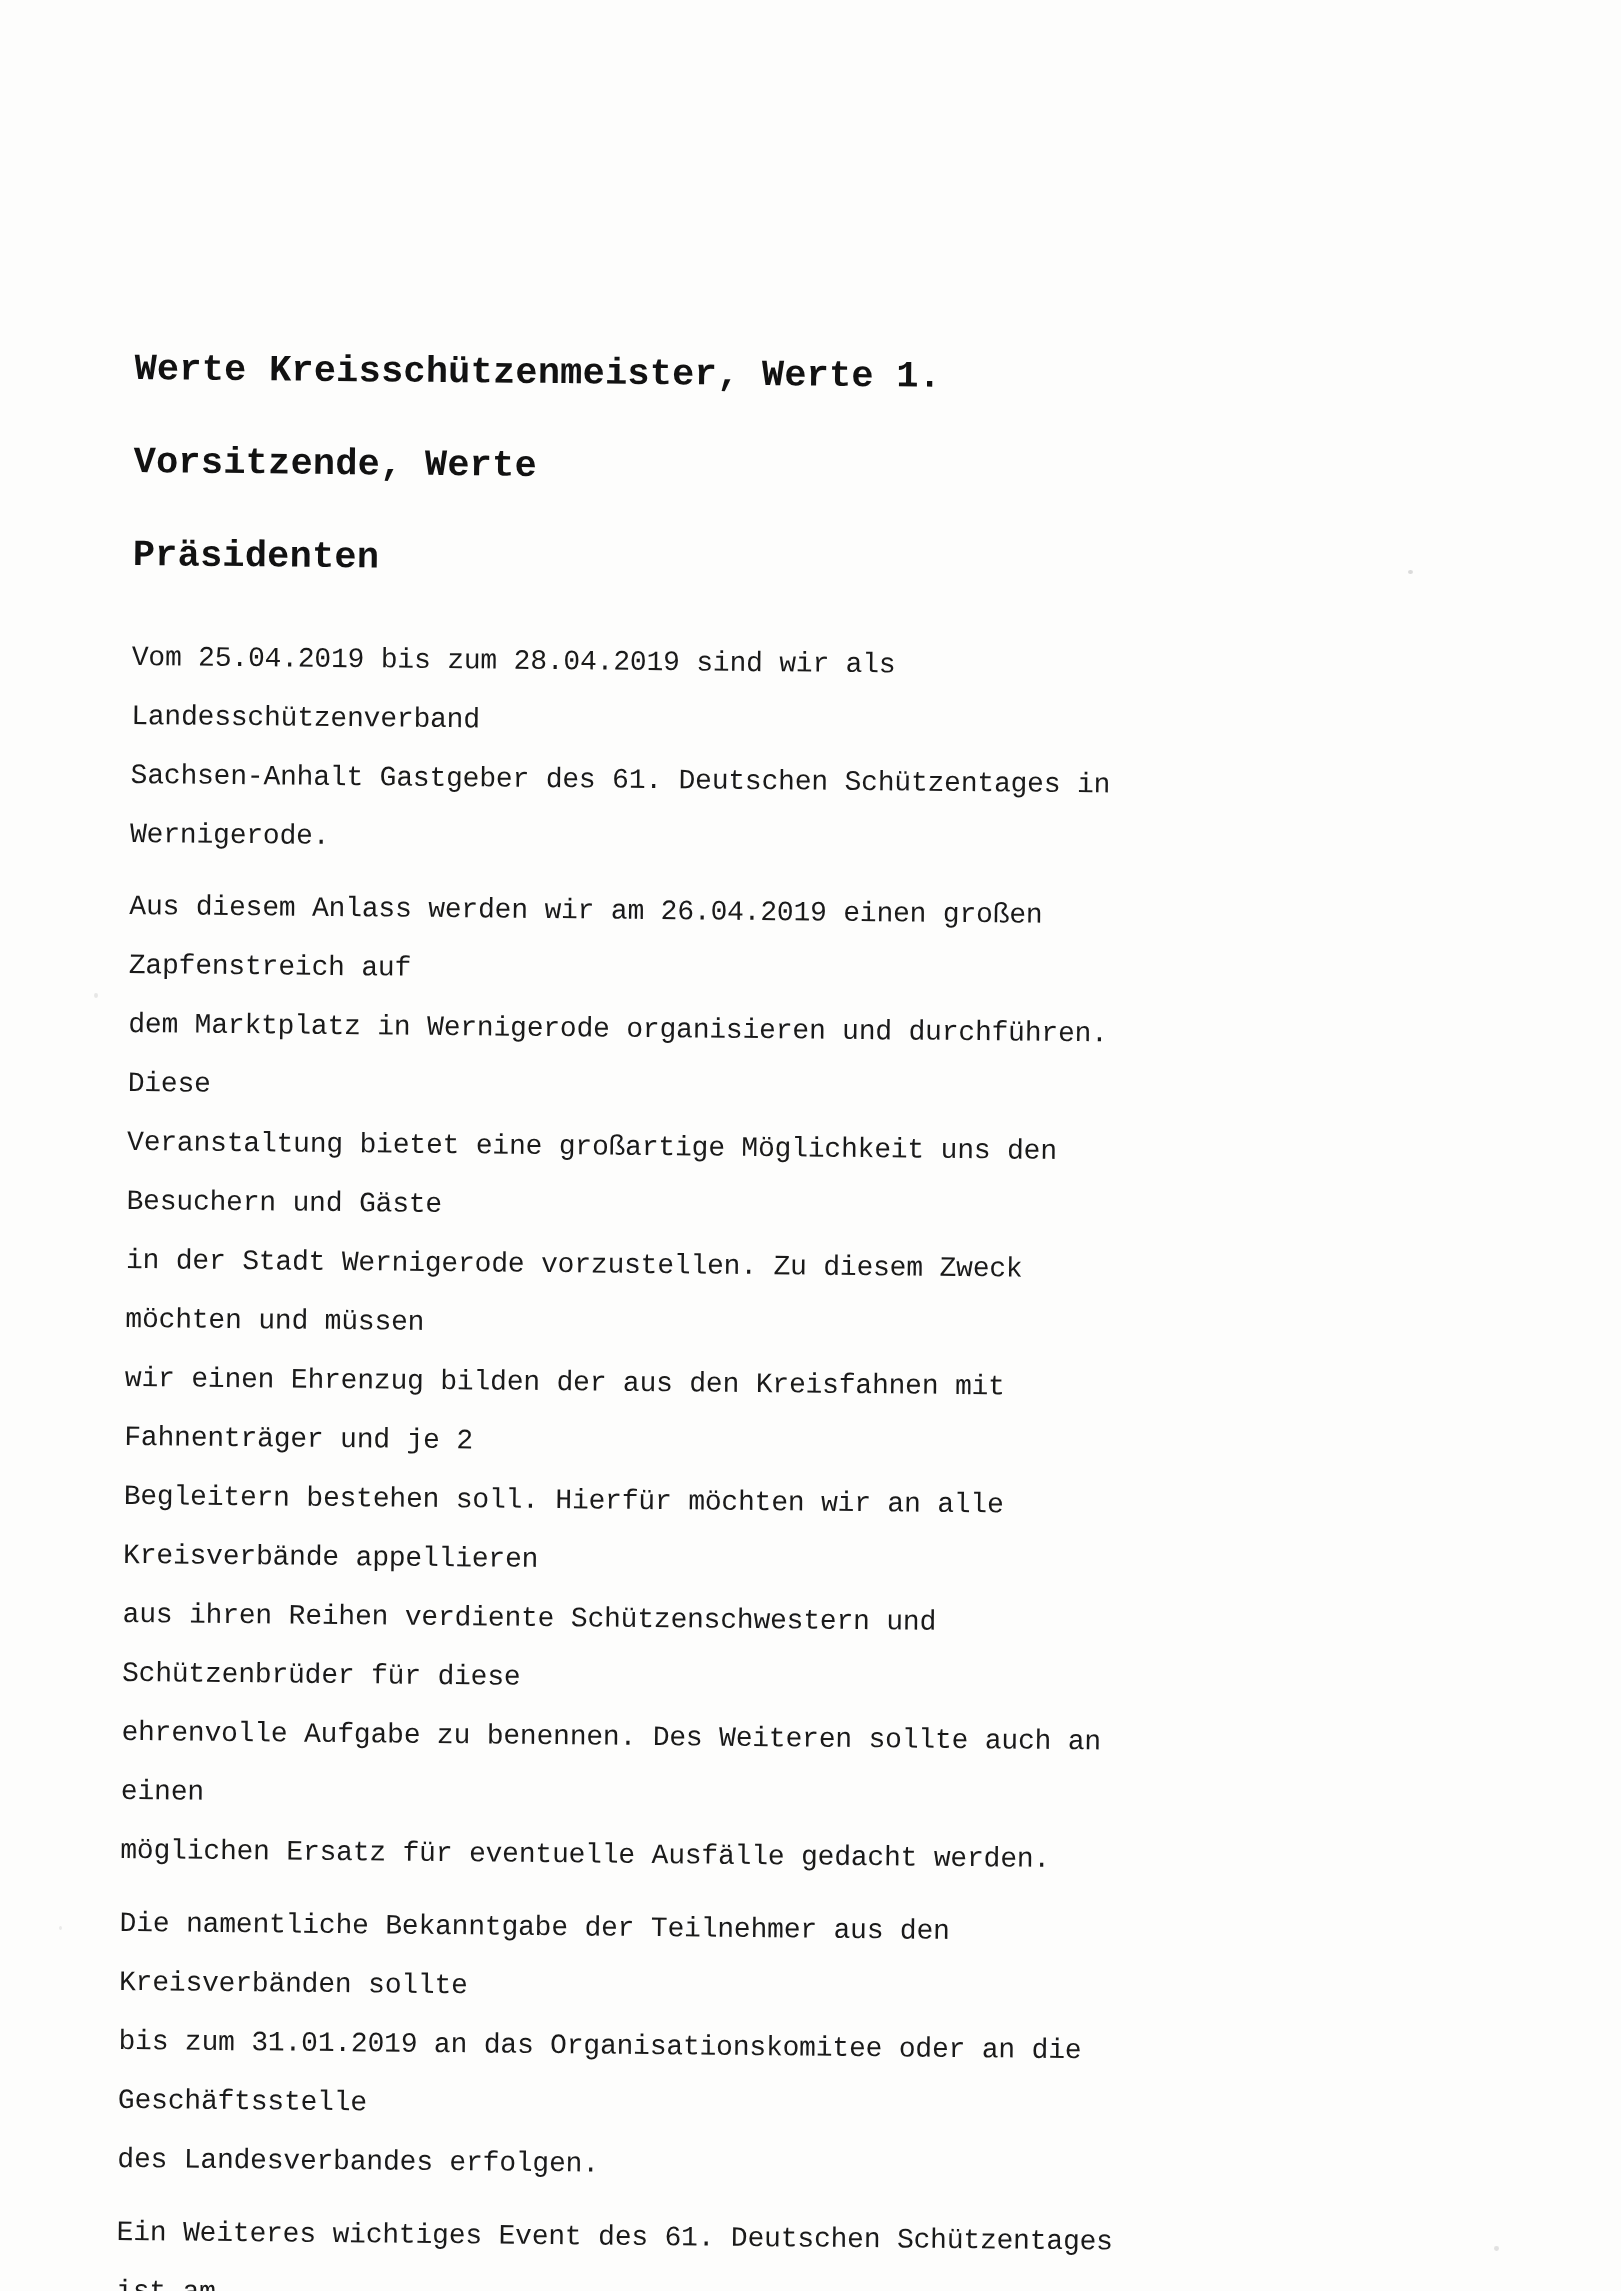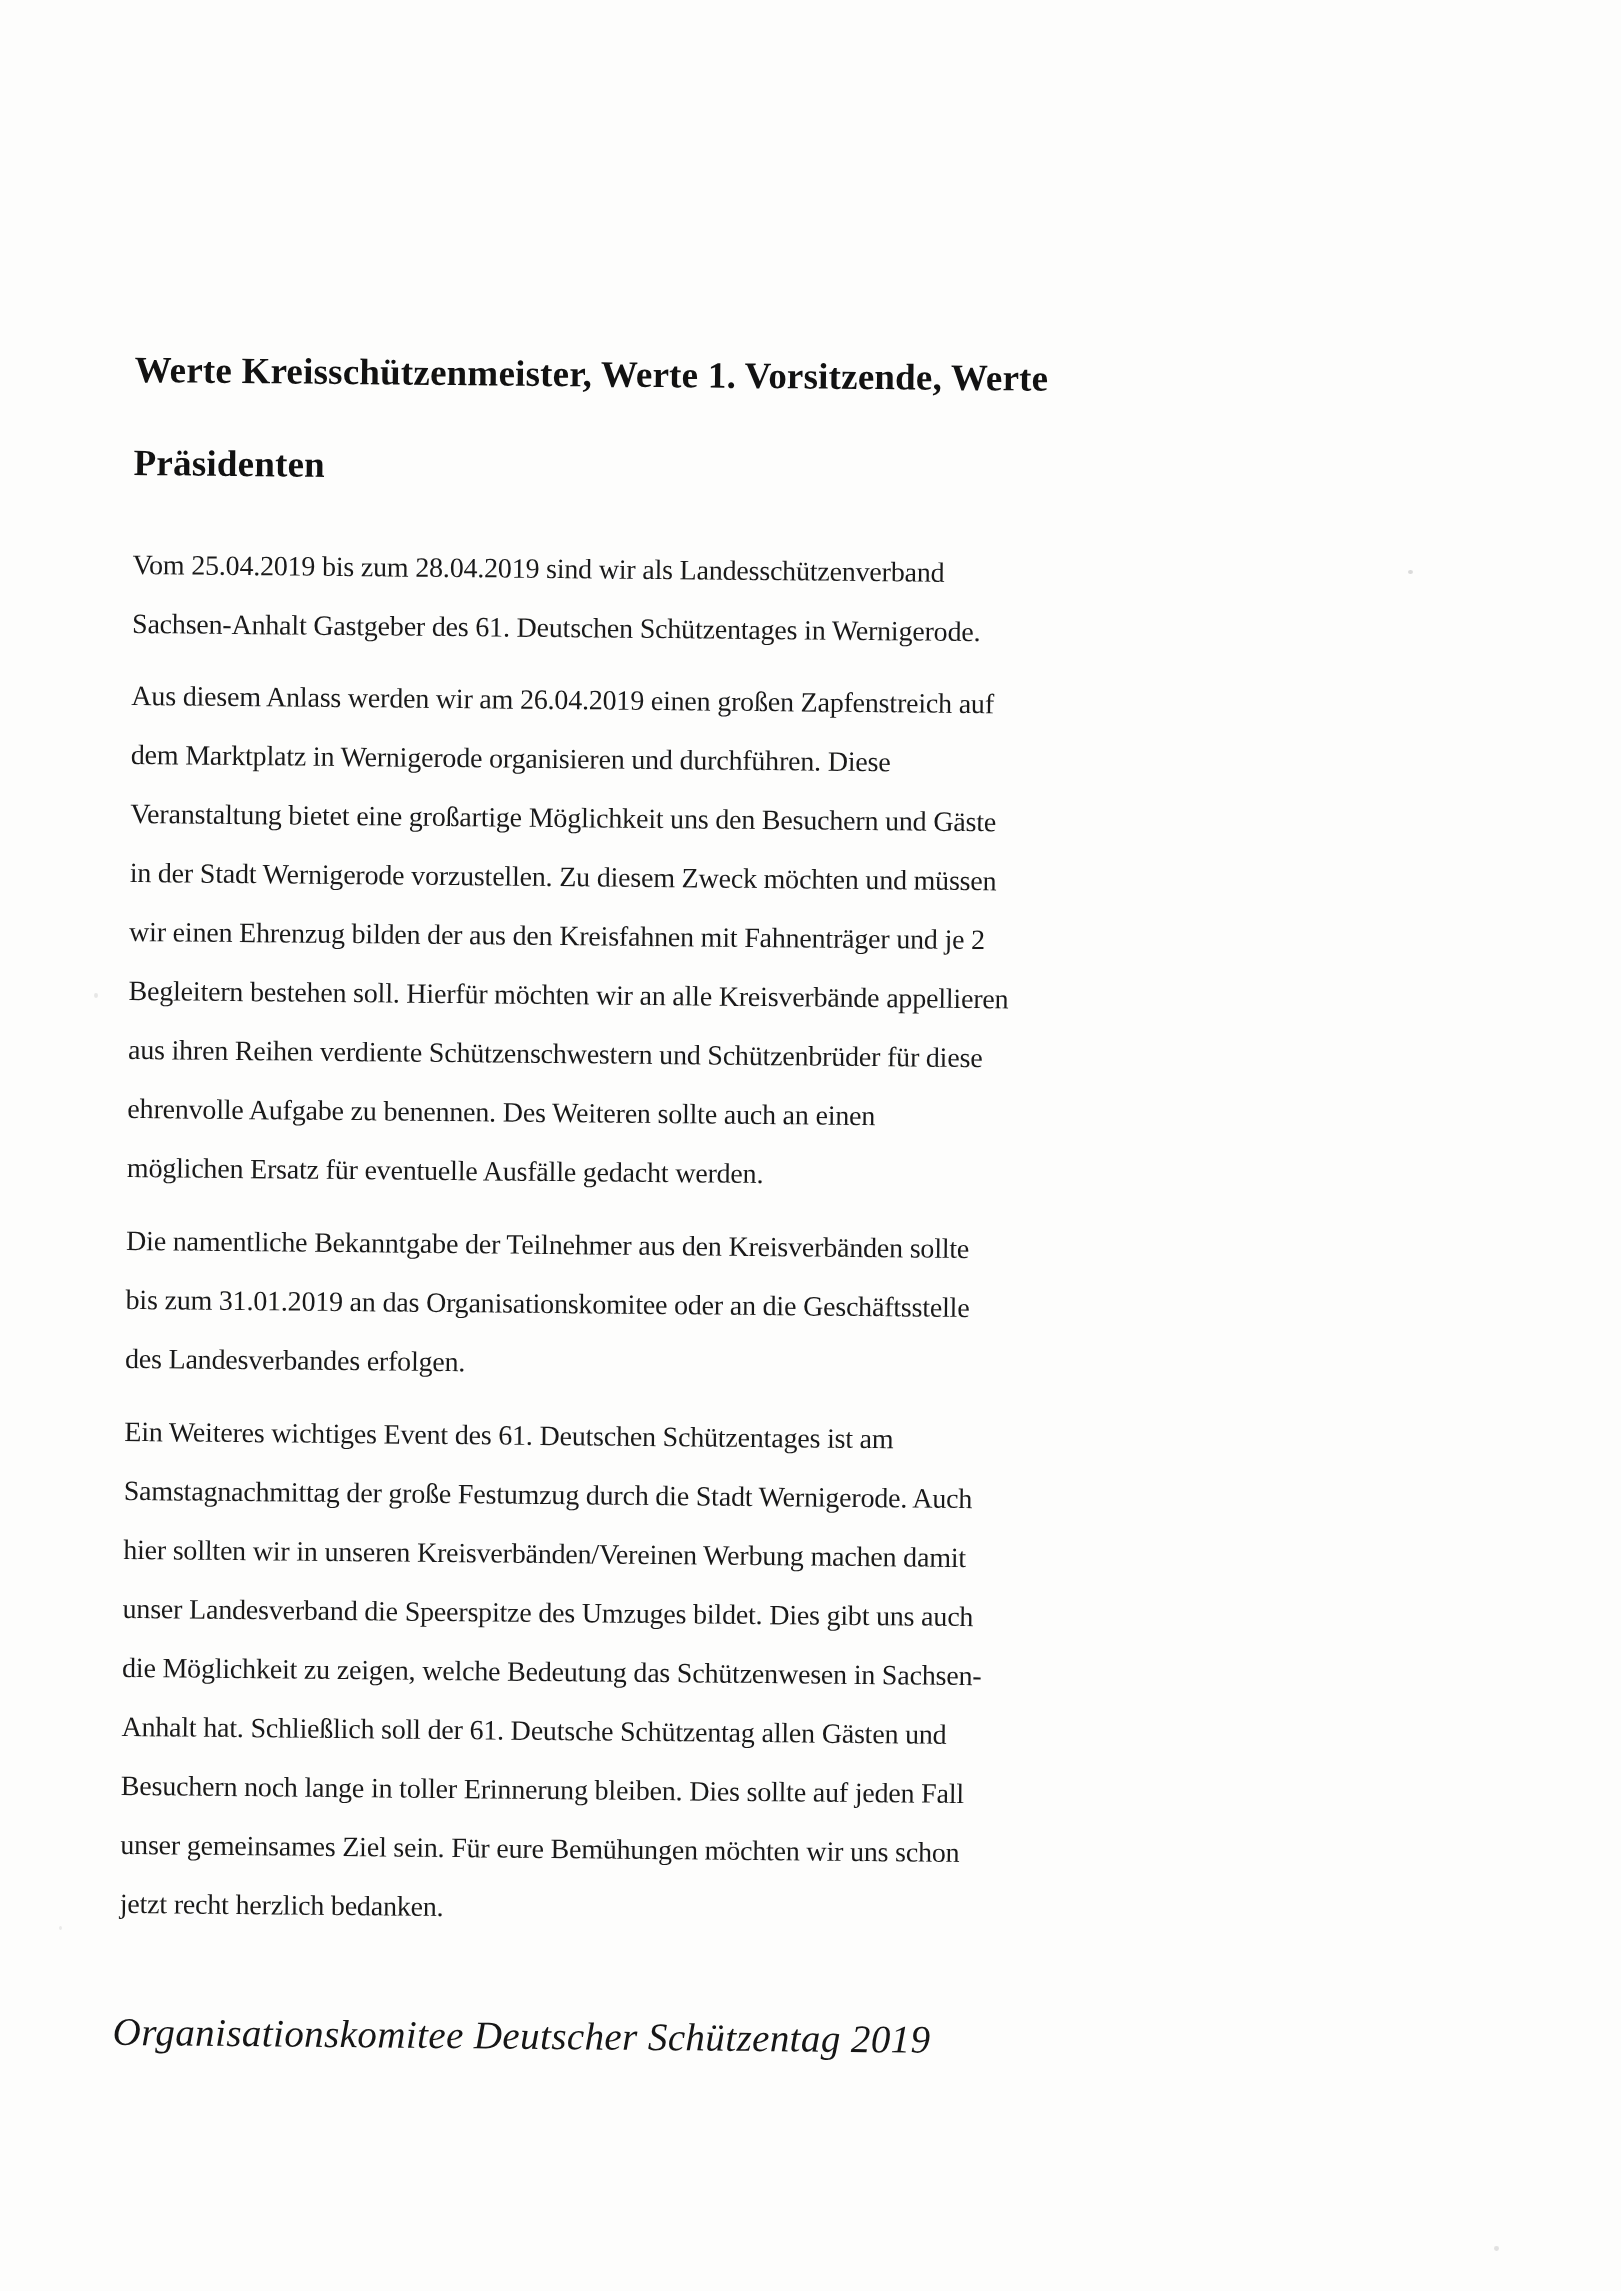--- a/index.html
+++ b/index.html
@@ -6,21 +6,21 @@
     margin: 0;
     padding: 0;
     background: #ffffff;
   }
   .page {
     position: relative;
     width: 1621px;
     height: 2292px;
     background: #fdfdfc;
     overflow: hidden;
-    font-family: Liberation Serif, serif;
+    font-family: Liberation Mono, monospace;
     color: #1a1a1a;
   }
   
   .content {
     position: absolute;
     left: 135px;
     top: 323px;
     width: 1019px;
     transform: rotate(0.55deg);
     transform-origin: 0 0;

